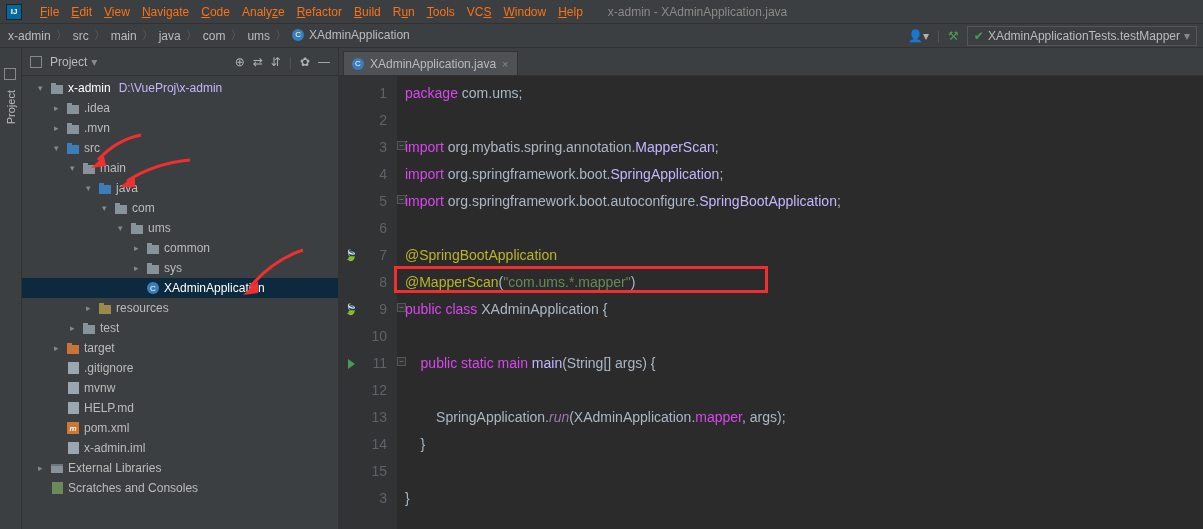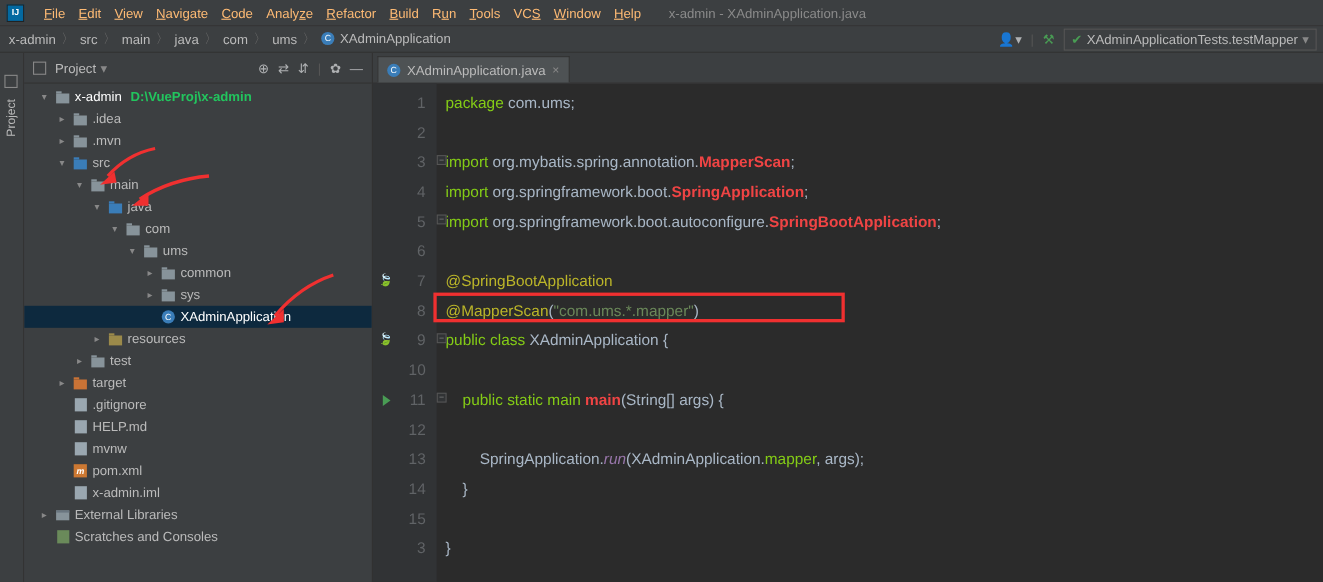--- a/index.html
+++ b/index.html
@@ -1,21 +1,21 @@
 <!DOCTYPE html>
 <html><head>
 <meta charset="utf-8">
 <style>
 * { margin: 0; padding: 0; box-sizing: border-box; font-family: "Segoe UI", Arial, sans-serif; }
 body { background: #3c3f41; color: #bbbbbb; font-size: 12px; width: 1203px; height: 529px; overflow: hidden; position: relative; }
 
 
 .menu-bar { height: 24px; background: #3c3f41; border-bottom: 1px solid #323232; display: flex; align-items: center; padding-left: 6px; }
 .menu-bar .app-icon { width: 16px; height: 16px; background: #0369a1; border: 1px solid #222; margin-right: 12px; display: flex; align-items: center; justify-content: center; color: #fff; font-size: 8px; font-weight: bold; }
-.menu-bar .menu-item { padding: 0 6px; color: #fdba74; cursor: pointer; }
+.menu-bar .menu-item { padding: 0 6px; color: #f97316; cursor: pointer; }
 .menu-bar .menu-item u { text-decoration: underline; }
 .menu-bar .title { margin-left: 19px; color: #8a8a8a; }
 
 
 .nav-bar { height: 24px; background: #3c3f41; border-bottom: 1px solid #323232; display: flex; align-items: center; padding: 0 6px; position: relative; }
 .crumb { color: #bbbbbb; padding: 0 2px; cursor: pointer; }
 .crumb-sep { color: #6a6a6a; padding: 0 3px; }
 .crumb .fico { width: 14px; height: 14px; margin-right: 3px; vertical-align: middle; display: inline-flex; }
 .nav-right { margin-left: auto; display: flex; align-items: center; gap: 8px; }
 .run-select { background: #3c3f41; border: 1px solid #555; color: #bbbbbb; padding: 1px 6px; height: 20px; display: flex; align-items: center; gap: 4px; cursor: pointer; }
@@ -31,21 +31,21 @@
 .left-header .proj-btn { color: #bbbbbb; cursor: pointer; display: flex; align-items: center; gap: 4px; }
 .left-header .spacer { flex: 1; }
 .left-header .tool-icon { color: #afb1b3; cursor: pointer; }
 
 .tree { flex: 1; overflow: auto; padding-top: 2px; }
 .tree-row { display: flex; align-items: center; height: 20px; padding-right: 8px; color: #bbbbbb; cursor: pointer; white-space: nowrap; }
 .tree-row.selected { background: #0d293e; color: #ffffff; }
 .indent-0 { padding-left: 16px; } .indent-1 { padding-left: 32px; } .indent-2 { padding-left: 48px; } .indent-3 { padding-left: 64px; } .indent-4 { padding-left: 80px; } .indent-5 { padding-left: 96px; } .indent-6 { padding-left: 112px; }
 .tree-arrow { width: 10px; color: #888; font-size: 9px; display: inline-block; }
 .tree-icon { width: 14px; height: 14px; margin: 0 4px 0 2px; display: inline-flex; align-items: center; justify-content: center; }
-.tree-row .dim { color: #22c55e; margin-left: 8px; font-weight: bold; }
+.tree-row .dim { color: #c4b5fd; margin-left: 8px; }
 
 
 .ico-folder { background: #87939a; width: 12px; height: 9px; position: relative; top: 1px; }
 .ico-folder::before { content: ""; position: absolute; top: -2px; left: 0; width: 5px; height: 2px; background: #87939a; }
 .ico-folder.open { background: #87939a; }
 .ico-folder.src { background: #3a7db8; }
 .ico-folder.src::before { background: #3a7db8; }
 .ico-folder.pkg { background: #87939a; }
 .ico-folder.res { background: #9b8a4a; }
 .ico-folder.res::before { background: #9b8a4a; }
@@ -64,24 +64,24 @@
 .editor { flex: 1; display: flex; font-family: "JetBrains Mono", Consolas, monospace; font-size: 14px; line-height: 27px; position: relative; }
 .gutter { width: 58px; background: #313335; text-align: right; color: #606366; padding: 4px 10px 0 0; position: relative; }
 .gutter .ln { height: 27px; }
 .gutter-icons { position: absolute; left: 2px; top: 4px; width: 20px; }
 .gutter-icons .gi { height: 27px; display: flex; align-items: center; justify-content: center; }
 .run-tri { width: 0; height: 0; border-left: 7px solid #499c54; border-top: 5px solid transparent; border-bottom: 5px solid transparent; }
 .bean-ico { color: #499c54; font-size: 11px; }
 
 .code { flex: 1; padding: 4px 0 0 8px; color: #a9b7c6; position: relative; }
 .code .line { height: 27px; white-space: pre; position: relative; }
-.kw { color: #84cc16; }
+.kw { color: #d946ef; }
 .str { color: #6a8759; }
 .ann { color: #bbb529; }
-.fn { color: #ef4444; font-weight: bold; }
+.fn { color: #c4b5fd; }
 .pkg { color: #a9b7c6; }
 .it { font-style: italic; color: #9876aa; }
 .fold-mark { position: absolute; left: -8px; top: 7px; width: 9px; height: 9px; border: 1px solid #555; background: #313335; color: #888; font-size: 8px; line-height: 7px; text-align: center; }
 
 
 .red-box { position: absolute; border: 3px solid #f03030; pointer-events: none; }
 
 
 .arrow { position: absolute; pointer-events: none; }
 .arrow svg { overflow: visible; }
@@ -269,28 +269,28 @@
             <span class="tree-icon">
               <span class="ico-file"></span>
             </span>
             <span>.gitignore</span>
           </div>
           <div class="tree-row indent-1">
             <span class="tree-arrow"></span>
             <span class="tree-icon">
               <span class="ico-file"></span>
             </span>
+            <span>mvnw</span>
+          </div>
+          <div class="tree-row indent-1">
+            <span class="tree-arrow"></span>
+            <span class="tree-icon">
+              <span class="ico-file"></span>
+            </span>
             <span>HELP.md</span>
-          </div>
-          <div class="tree-row indent-1">
-            <span class="tree-arrow"></span>
-            <span class="tree-icon">
-              <span class="ico-file"></span>
-            </span>
-            <span>mvnw</span>
           </div>
           <div class="tree-row indent-1">
             <span class="tree-arrow"></span>
             <span class="tree-icon">
               <span class="ico-m">m</span>
             </span>
             <span>pom.xml</span>
           </div>
           <div class="tree-row indent-1">
             <span class="tree-arrow"></span>

